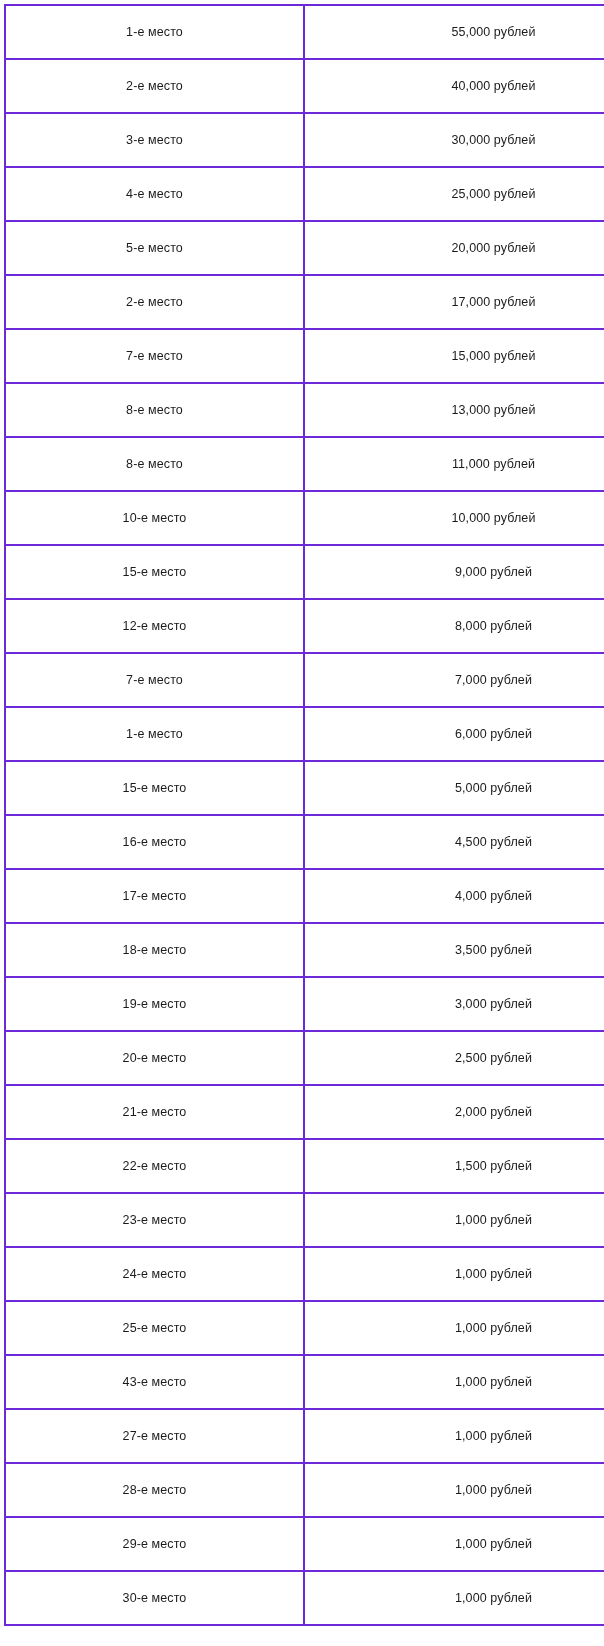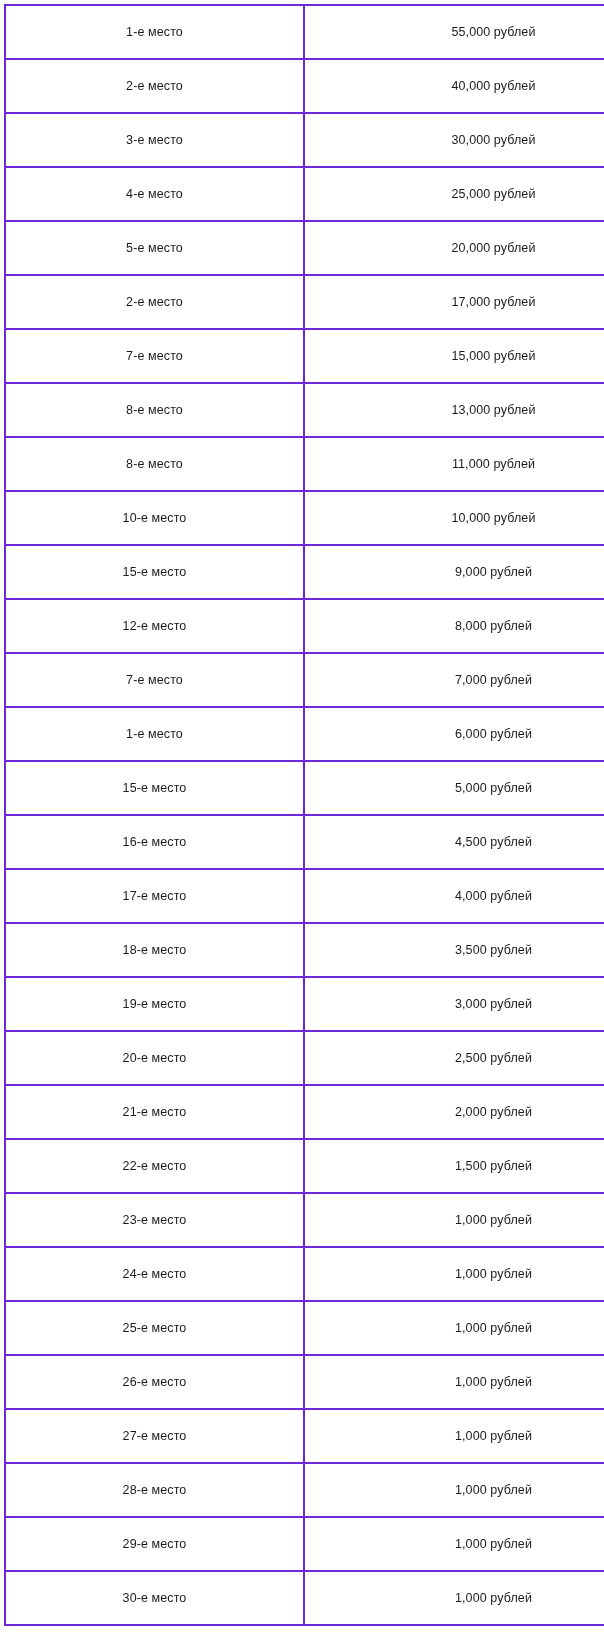--- a/index.html
+++ b/index.html
@@ -143,21 +143,21 @@
         </tr>
         <tr>
           <td class="col-place">24-е место</td>
           <td class="col-prize">1,000 рублей</td>
         </tr>
         <tr>
           <td class="col-place">25-е место</td>
           <td class="col-prize">1,000 рублей</td>
         </tr>
         <tr>
-          <td class="col-place">26-е место</td>
+          <td class="col-place">43-е место</td>
           <td class="col-prize">1,000 рублей</td>
         </tr>
         <tr>
           <td class="col-place">27-е место</td>
           <td class="col-prize">1,000 рублей</td>
         </tr>
         <tr>
           <td class="col-place">28-е место</td>
           <td class="col-prize">1,000 рублей</td>
         </tr>

